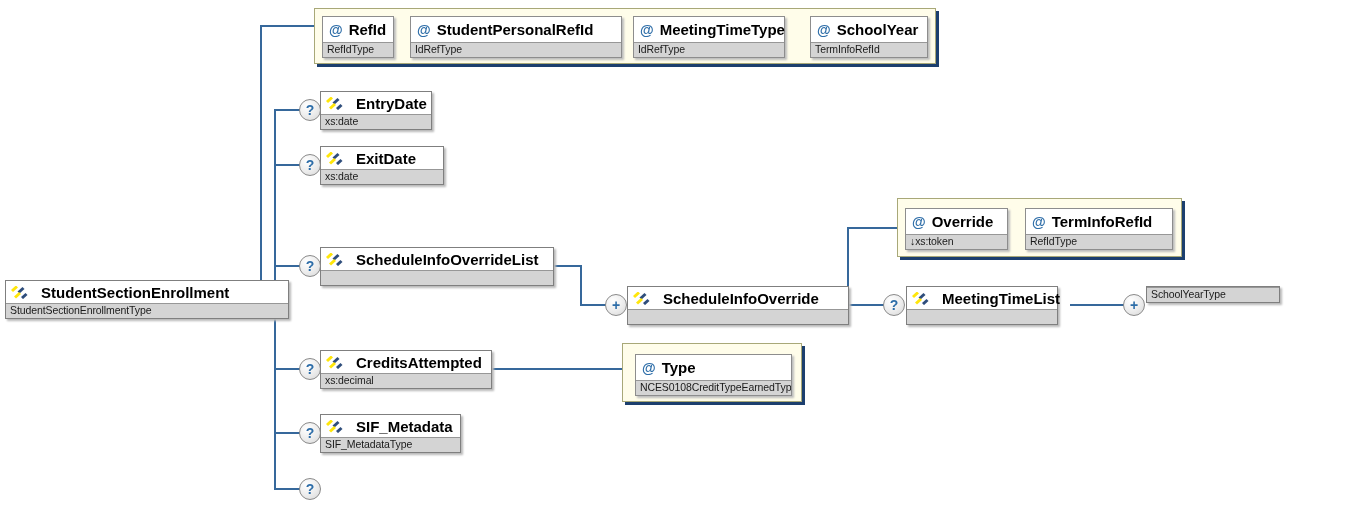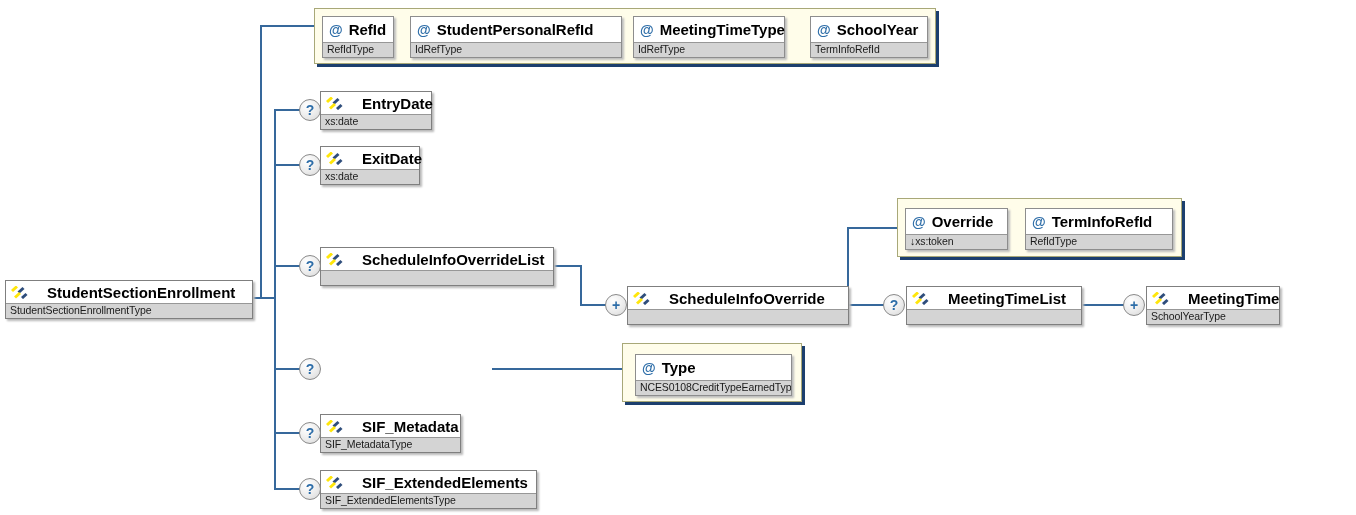--- a/index.html
+++ b/index.html
@@ -3,21 +3,21 @@
 <meta charset="utf-8">
 <style>
   html,body{margin:0;padding:0;background:#fff;}
   .canvas{position:relative;width:1356px;height:515px;background:#fff;overflow:hidden;
           font-family:"Liberation Sans",sans-serif;}
   
   .ln{position:absolute;background:var(--connector,#36689b);z-index:1;}
   
   .node{position:absolute;z-index:3;border:1px solid var(--node-border,#7f7f7f);background:#fff;
         box-shadow:2px 2px 2px #b9b9b9;box-sizing:border-box;}
-  .nrow{display:flex;align-items:center;gap:19px;height:22px;padding:0 7px 0 5px;
+  .nrow{display:flex;align-items:center;gap:13px;height:22px;padding:0 7px 0 5px;
         font-weight:bold;font-size:15px;color:#000;white-space:nowrap;}
   .trow{height:14px;background:var(--node-type-bg,#d4d4d4);border-top:1px solid #979797;
         font-size:10.5px;color:#1a1a1a;padding:0 4px;white-space:nowrap;overflow:hidden;
         line-height:13px;letter-spacing:-0.1px;}
   
   .attrc{position:absolute;z-index:2;background:var(--attr-container-bg,#fffdea);
          border:1px solid var(--attr-container-border,#a8a878);
          box-shadow:3px 3px 0 var(--attr-container-shadow,#1c3f6e);box-sizing:border-box;}
   .attrbox{position:absolute;z-index:3;border:1px solid #8d8d8d;background:#fff;
            box-shadow:2px 2px 2px #bdbdbd;box-sizing:border-box;}
@@ -105,21 +105,21 @@
   </div>
 
   <div class="attrbox" style="left:635px;top:354px;width:157px">
     <div class="arow">
         <span class="at">@</span>
         <span>Type</span>
       </div>
     <div class="trow">NCES0108CreditTypeEarnedType</div>
   </div>
 
-  <div class="node" style="left:5px;top:280px;width:248px">
+  <div class="node" style="left:5px;top:280px;width:284px">
     <div class="nrow">
         <span class="elicon">
           <svg width="17" height="13" viewBox="0 0 17 13">
             <line x1="1" y1="5" x2="6" y2="0.5" style="stroke:var(--icon-yellow);stroke-width:3"></line>
             <line x1="7.5" y1="6.5" x2="12.5" y2="2" style="stroke:var(--icon-navy);stroke-width:3"></line>
             <line x1="4" y1="11.5" x2="9" y2="7" style="stroke:var(--icon-yellow);stroke-width:3"></line>
             <line x1="11" y1="12" x2="15.5" y2="8" style="stroke:var(--icon-navy);stroke-width:3"></line>
           </svg>
         </span>
         <span>StudentSectionEnrollment</span>
@@ -137,21 +137,21 @@
             <line x1="4" y1="11.5" x2="9" y2="7" style="stroke:var(--icon-yellow);stroke-width:3"></line>
             <line x1="11" y1="12" x2="15.5" y2="8" style="stroke:var(--icon-navy);stroke-width:3"></line>
           </svg>
         </span>
         <span>EntryDate</span>
       </div>
     <div class="trow">xs:date</div>
   </div>
 
   <div class="occ" style="left:299px;top:154px">?</div>
-  <div class="node" style="left:320px;top:146px;width:100px">
+  <div class="node" style="left:320px;top:146px;width:124px">
     <div class="nrow">
         <span class="elicon">
           <svg width="17" height="13" viewBox="0 0 17 13">
             <line x1="1" y1="5" x2="6" y2="0.5" style="stroke:var(--icon-yellow);stroke-width:3"></line>
             <line x1="7.5" y1="6.5" x2="12.5" y2="2" style="stroke:var(--icon-navy);stroke-width:3"></line>
             <line x1="4" y1="11.5" x2="9" y2="7" style="stroke:var(--icon-yellow);stroke-width:3"></line>
             <line x1="11" y1="12" x2="15.5" y2="8" style="stroke:var(--icon-navy);stroke-width:3"></line>
           </svg>
         </span>
         <span>ExitDate</span>
@@ -169,94 +169,83 @@
             <line x1="4" y1="11.5" x2="9" y2="7" style="stroke:var(--icon-yellow);stroke-width:3"></line>
             <line x1="11" y1="12" x2="15.5" y2="8" style="stroke:var(--icon-navy);stroke-width:3"></line>
           </svg>
         </span>
         <span>ScheduleInfoOverrideList</span>
       </div>
     <div class="trow"></div>
   </div>
 
   <div class="occ" style="left:299px;top:358px">?</div>
+  <div class="node" style="left:320px;top:350px;width:172px">
+    <div class="nrow">
+        <span class="elicon">
+          <svg width="17" height="13" viewBox="0 0 17 13">
+            <line x1="1" y1="5" x2="6" y2="0.5" style="stroke:var(--icon-yellow);stroke-width:3"></line>
+            <line x1="7.5" y1="6.5" x2="12.5" y2="2" style="stroke:var(--icon-navy);stroke-width:3"></line>
+            <line x1="4" y1="11.5" x2="9" y2="7" style="stroke:var(--icon-yellow);stroke-width:3"></line>
+            <line x1="11" y1="12" x2="15.5" y2="8" style="stroke:var(--icon-navy);stroke-width:3"></line>
+          </svg>
+        </span>
+        <span>CreditsAttempted</span>
+      </div>
+    <div class="trow">xs:decimal</div>
+  </div>
 
   <div class="occ" style="left:299px;top:422px">?</div>
   <div class="node" style="left:320px;top:414px;width:141px">
     <div class="nrow">
         <span class="elicon">
           <svg width="17" height="13" viewBox="0 0 17 13">
             <line x1="1" y1="5" x2="6" y2="0.5" style="stroke:var(--icon-yellow);stroke-width:3"></line>
             <line x1="7.5" y1="6.5" x2="12.5" y2="2" style="stroke:var(--icon-navy);stroke-width:3"></line>
             <line x1="4" y1="11.5" x2="9" y2="7" style="stroke:var(--icon-yellow);stroke-width:3"></line>
             <line x1="11" y1="12" x2="15.5" y2="8" style="stroke:var(--icon-navy);stroke-width:3"></line>
           </svg>
         </span>
         <span>SIF_Metadata</span>
       </div>
     <div class="trow">SIF_MetadataType</div>
   </div>
 
   <div class="occ" style="left:299px;top:478px">?</div>
-  <div class="node" style="left:320px;top:470px;width:217px">
-    <div class="nrow">
-        <span class="elicon">
-          <svg width="17" height="13" viewBox="0 0 17 13">
-            <line x1="1" y1="5" x2="6" y2="0.5" style="stroke:var(--icon-yellow);stroke-width:3"></line>
-            <line x1="7.5" y1="6.5" x2="12.5" y2="2" style="stroke:var(--icon-navy);stroke-width:3"></line>
-            <line x1="4" y1="11.5" x2="9" y2="7" style="stroke:var(--icon-yellow);stroke-width:3"></line>
-            <line x1="11" y1="12" x2="15.5" y2="8" style="stroke:var(--icon-navy);stroke-width:3"></line>
-          </svg>
-        </span>
-        <span>SIF_ExtendedElements</span>
-      </div>
-    <div class="trow">SIF_ExtendedElementsType</div>
-  </div>
 
   <div class="occ" style="left:605px;top:294px">+</div>
   <div class="node" style="left:627px;top:286px;width:222px">
     <div class="nrow">
         <span class="elicon">
           <svg width="17" height="13" viewBox="0 0 17 13">
             <line x1="1" y1="5" x2="6" y2="0.5" style="stroke:var(--icon-yellow);stroke-width:3"></line>
             <line x1="7.5" y1="6.5" x2="12.5" y2="2" style="stroke:var(--icon-navy);stroke-width:3"></line>
             <line x1="4" y1="11.5" x2="9" y2="7" style="stroke:var(--icon-yellow);stroke-width:3"></line>
             <line x1="11" y1="12" x2="15.5" y2="8" style="stroke:var(--icon-navy);stroke-width:3"></line>
           </svg>
         </span>
         <span>ScheduleInfoOverride</span>
       </div>
     <div class="trow"></div>
   </div>
 
   <div class="occ" style="left:883px;top:294px">?</div>
-  <div class="node" style="left:906px;top:286px;width:176px">
+  <div class="node" style="left:906px;top:286px;width:152px">
     <div class="nrow">
         <span class="elicon">
           <svg width="17" height="13" viewBox="0 0 17 13">
             <line x1="1" y1="5" x2="6" y2="0.5" style="stroke:var(--icon-yellow);stroke-width:3"></line>
             <line x1="7.5" y1="6.5" x2="12.5" y2="2" style="stroke:var(--icon-navy);stroke-width:3"></line>
             <line x1="4" y1="11.5" x2="9" y2="7" style="stroke:var(--icon-yellow);stroke-width:3"></line>
             <line x1="11" y1="12" x2="15.5" y2="8" style="stroke:var(--icon-navy);stroke-width:3"></line>
           </svg>
         </span>
         <span>MeetingTimeList</span>
       </div>
     <div class="trow"></div>
   </div>
 
   <div class="occ" style="left:1123px;top:294px">+</div>
   <div class="node" style="left:1146px;top:286px;width:134px">
-    <div class="nrow">
-        <span class="elicon">
-          <svg width="17" height="13" viewBox="0 0 17 13">
-            <line x1="1" y1="5" x2="6" y2="0.5" style="stroke:var(--icon-yellow);stroke-width:3"></line>
-            <line x1="7.5" y1="6.5" x2="12.5" y2="2" style="stroke:var(--icon-navy);stroke-width:3"></line>
-            <line x1="4" y1="11.5" x2="9" y2="7" style="stroke:var(--icon-yellow);stroke-width:3"></line>
-            <line x1="11" y1="12" x2="15.5" y2="8" style="stroke:var(--icon-navy);stroke-width:3"></line>
-          </svg>
-        </span>
-        <span>MeetingTime</span>
-      </div>
     <div class="trow">SchoolYearType</div>
   </div>
 
 </div>
 
 </body></html>

